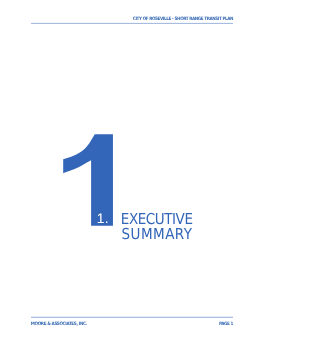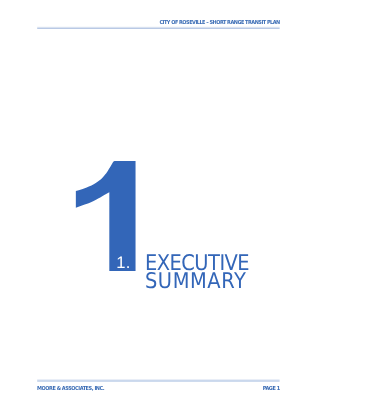--- a/index.html
+++ b/index.html
@@ -6,21 +6,21 @@
   body{width:264px;height:341px;background:#ffffff;font-family:"Liberation Sans",sans-serif;overflow:hidden;-webkit-font-smoothing:antialiased;text-rendering:geometricPrecision;}
   .page{position:relative;width:264px;height:341px;background:#fff;transform:translateZ(0);will-change:transform;}
   .hdr-rule{position:absolute;left:31.2px;top:23px;width:202.1px;height:1px;background:#a8bcdf;}
   .hdr-rule2{position:absolute;left:31.2px;top:22px;width:202.1px;height:1px;background:rgba(168,188,223,0.14);}
   .hdr-text{position:absolute;right:30.9px;top:17.0px;font-family:"DejaVu Sans",sans-serif;font-stretch:condensed;font-weight:700;font-size:4.6px;letter-spacing:-0.41px;color:#3a6cb5;white-space:nowrap;}
   .ftr-rule{position:absolute;left:31.2px;top:317px;width:202.1px;height:1px;background:#aec3e3;}
   .ftr-rule2{position:absolute;left:31.2px;top:316px;width:202.1px;height:1px;background:rgba(168,188,223,0.32);}
   .ftr-left{position:absolute;left:30.8px;top:321.9px;font-family:"DejaVu Sans",sans-serif;font-stretch:condensed;font-weight:700;font-size:4.6px;letter-spacing:-0.36px;color:#3a6cb5;white-space:nowrap;}
   .ftr-right{position:absolute;right:30.9px;top:321.9px;font-family:"DejaVu Sans",sans-serif;font-stretch:condensed;font-weight:700;font-size:4.6px;letter-spacing:-0.36px;color:#3a6cb5;white-space:nowrap;}
   .bignum{position:absolute;left:58px;top:128px;}
-  .title{position:absolute;left:120.8px;top:211.6px;color:#3366b8;font-family:"DejaVu Sans",sans-serif;font-stretch:condensed;font-size:18px;line-height:15.8px;letter-spacing:-0.05px;}
+  .title{position:absolute;left:120.8px;top:211.6px;color:#3366b8;font-family:"DejaVu Sans",sans-serif;font-stretch:condensed;font-size:15px;line-height:15.8px;letter-spacing:-0.05px;text-align:right;}
   .title .l1{letter-spacing:-0.43px;}
   .title .l2{letter-spacing:0.48px;}
   .numbox{position:absolute;left:96.8px;top:210.9px;color:#fff;font-family:"Liberation Sans",sans-serif;font-size:13.8px;line-height:15.8px;letter-spacing:0.3px;}
 </style>
 </head>
 <body>
 
 <div class="page">
   <div class="hdr-text">CITY OF ROSEVILLE – SHORT RANGE TRANSIT PLAN</div>
   <div class="hdr-rule2"></div>

